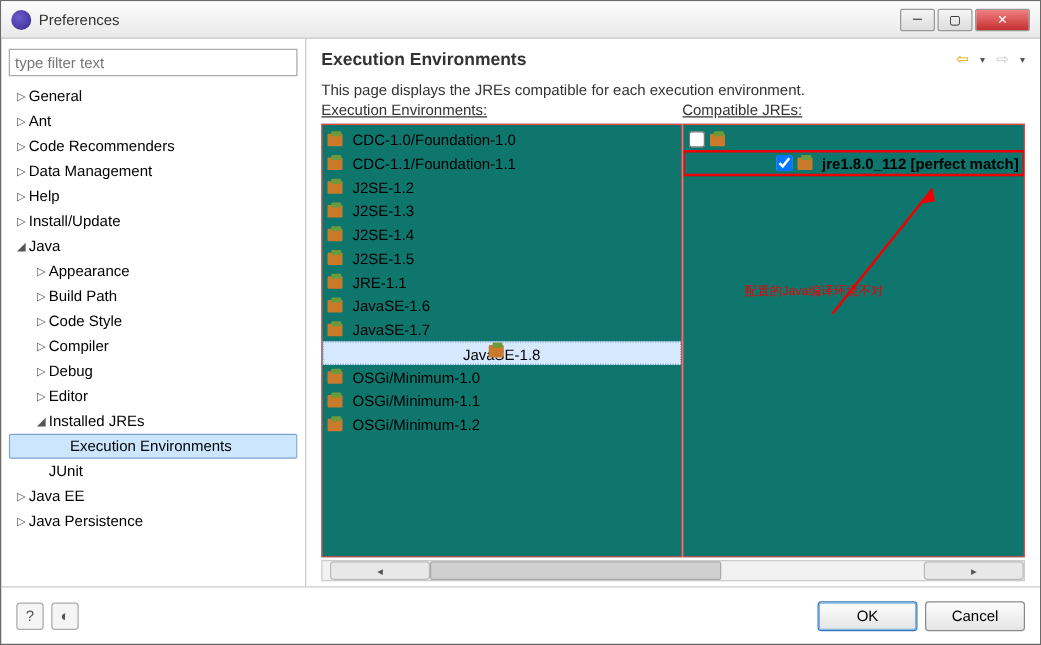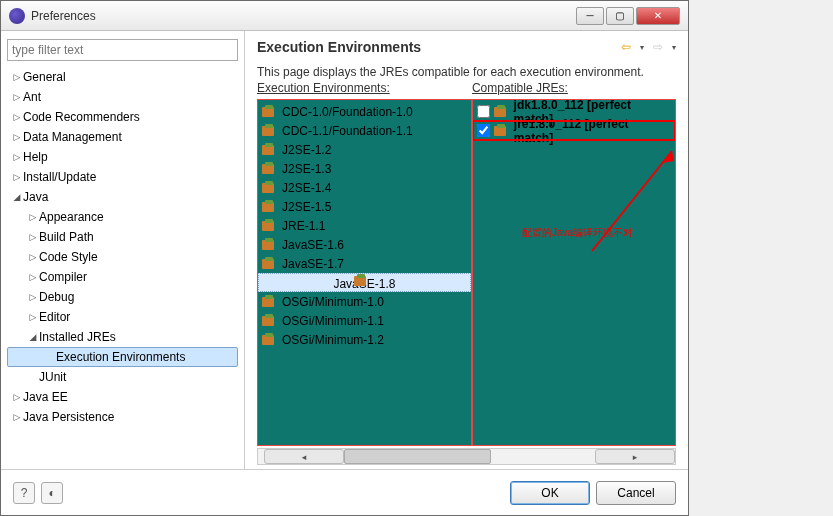--- a/index.html
+++ b/index.html
@@ -1,18 +1,18 @@
 <!DOCTYPE html>
 <html><head>
 <meta charset="utf-8">
 <style>
 * { box-sizing: border-box; margin: 0; padding: 0; font-family: "Segoe UI", Tahoma, sans-serif; font-size: 12px; }
 body { background: #f0f0f0; width: 833px; height: 516px; overflow: hidden; }
 
-.window { width: 689px; height: 516px; background: #fff; border: 1px solid #6a6a6a; display: flex; flex-direction: column; }
+.window { width: 833px; height: 516px; background: #fff; border: 1px solid #6a6a6a; display: flex; flex-direction: column; }
 
 .titlebar { height: 30px; background: linear-gradient(#fdfdfd, #e9e9e9); border-bottom: 1px solid #c0c0c0; display: flex; align-items: center; padding: 0 8px; }
 .titlebar .icon { width: 16px; height: 16px; background: radial-gradient(circle at 6px 6px, #6a5acd, #3a2a8d); border-radius: 50%; margin-right: 6px; }
 .titlebar .title { flex: 1; color: #333; }
 .win-btns { display: flex; gap: 2px; }
 .win-btn { width: 28px; height: 18px; border: 1px solid #999; border-radius: 2px; display: flex; align-items: center; justify-content: center; font-size: 10px; cursor: pointer; }
 .win-btn.min { background: linear-gradient(#f5f5f5,#ddd); }
 .win-btn.max { background: linear-gradient(#f5f5f5,#ddd); }
 .win-btn.close { background: linear-gradient(#f08080,#c43030); color: #fff; width: 44px; }
 
@@ -46,21 +46,21 @@
 .list-row { display: flex; align-items: center; height: 19px; padding: 0 4px; cursor: pointer; }
 .list-row.sel { background: #d6e9ff; border: 1px dotted #7da2ce; flex-direction: column; }
 .ee-icon { width: 16px; height: 14px; margin-right: 4px; position: relative; }
 .ee-icon::before { content:""; position:absolute; left:0; top:2px; width:12px; height:10px; background:#c97a2b; border-radius:1px; }
 .ee-icon::after { content:""; position:absolute; left:3px; top:0; width:8px; height:4px; background:#6a9a3a; border-radius:1px; }
 
 .jre-row { display: flex; align-items: center; height: 19px; padding: 0 4px; }
 .jre-row input { margin-right: 4px; }
 .jre-row .ee-icon { margin-right: 4px; }
 .jre-row .txt { font-weight: bold; }
-.redbox { outline: 2px solid #e00; outline-offset: -1px; }
+.redbox { outline: 2px solid #e00; outline-offset: -1px; justify-content: flex-end; }
 
 .annotation-arrow { position: absolute; left: 90px; top: 60px; width: 120px; height: 120px; pointer-events: none; }
 .annotation-text { position: absolute; left: 50px; top: 145px; color: #e00; font-size: 10px; pointer-events: none; }
 
 .hscroll { height: 17px; border: 1px solid #ccc; background: #f2f2f2; display: flex; align-items: center; margin-top: 2px; }
 .hscroll .btn { width: 17px; height: 15px; background: #e8e8e8; border: 1px solid #bbb; display: flex; align-items: center; justify-content: center; font-size: 9px; color: #555; cursor: pointer; }
 .hscroll .track { flex: 1; position: relative; height: 15px; }
 .hscroll .thumb { position: absolute; left: 0; top: 0; height: 15px; width: 60%; background: #d0d0d0; border: 1px solid #aaa; border-radius: 2px; }
 
 .footer { height: 46px; border-top: 1px solid #ccc; display: flex; align-items: center; padding: 0 12px; }
@@ -235,21 +235,20 @@
                 <span>OSGi/Minimum-1.2</span>
               </div>
             </div>
         </div>
         <div class="list-col right">
           <div class="list-label"><span>Compatible JREs:</span></div>
           <div class="listbox" id="jre-list">
           <div class="jre-row">
                 <input type="checkbox" style="">
                 <span class="ee-icon"></span>
-                <span class="txt">jdk1.8.0_112 [perfect match]</span>
               </div>
               <div class="jre-row redbox">
                 <input type="checkbox" checked="" style="">
                 <span class="ee-icon"></span>
                 <span class="txt">jre1.8.0_112 [perfect match]</span>
               </div>
             </div>
           <svg class="annotation-arrow" viewBox="0 0 120 120">
             <line x1="110" y1="10" x2="30" y2="110" stroke="#e00" stroke-width="2"></line>
             <polygon points="110,10 100,22 112,20" fill="#e00"></polygon>

